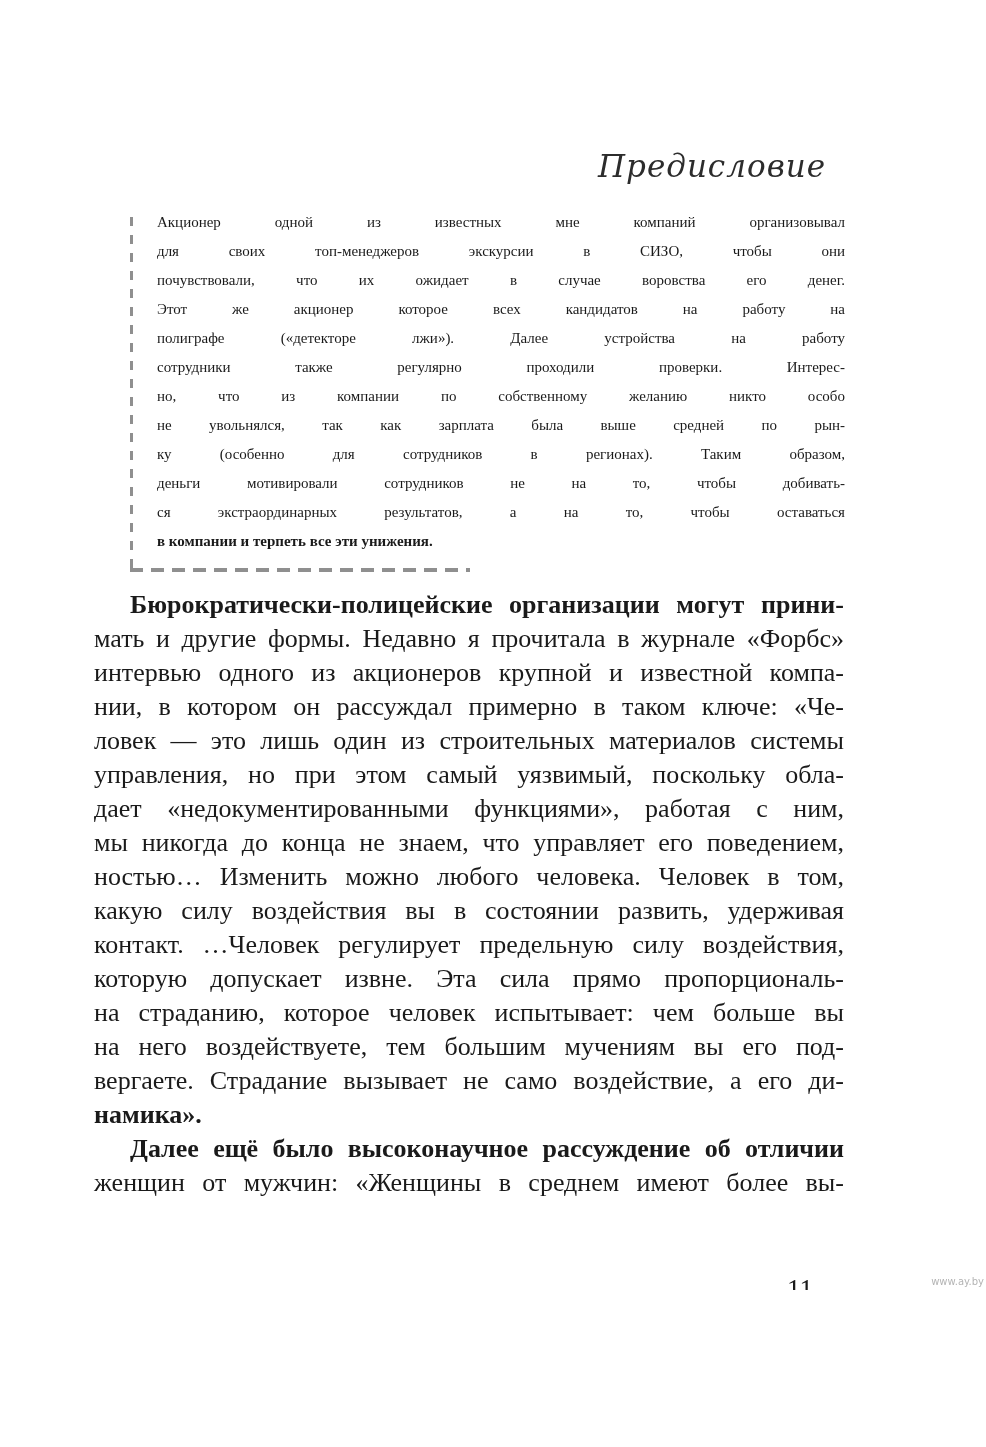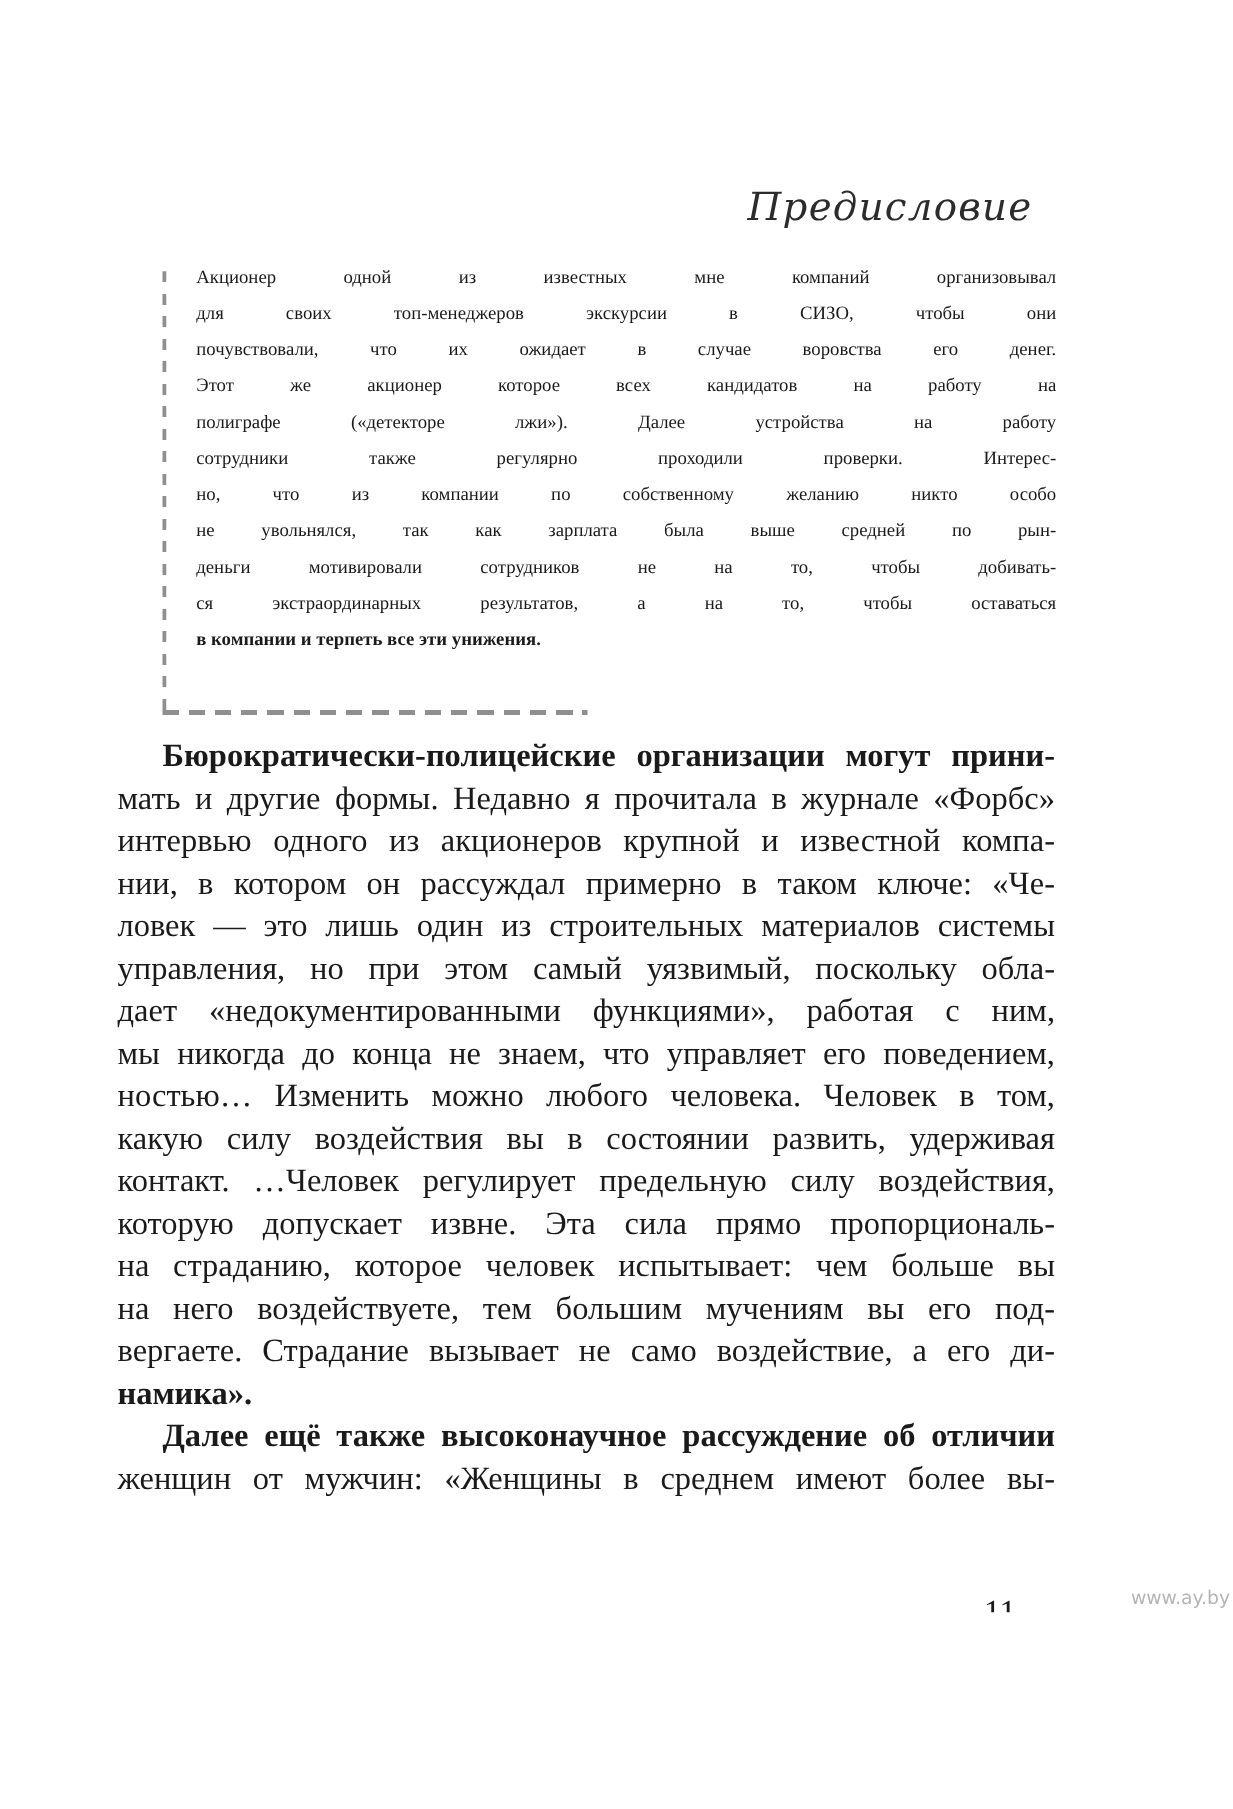--- a/index.html
+++ b/index.html
@@ -68,41 +68,42 @@
     top: 1262px;
     font-size: 27px;
     color: #1a1a1a;
     margin-top: 12px;
   }
   .watermark {
     position: absolute;
     right: 2px;
     bottom: 3px;
     font-family: "DejaVu Sans", sans-serif;
-    font-size: 15px;
+    font-size: 10px;
     color: #b4b4b4;
   }
 </style>
 </head>
 <body>
 
 <div class="page">
   <div class="chapter-header">Предисловие</div>
 
   <div class="quote-border-left"></div>
 
   <div class="quote-text">
       <div class="line">Акционер одной из известных мне компаний организовывал</div>
       <div class="line">для своих топ-менеджеров экскурсии в СИЗО, чтобы они</div>
       <div class="line">почувствовали, что их ожидает в случае воровства его денег.</div>
       <div class="line">Этот же акционер которое всех кандидатов на работу на</div>
       <div class="line">полиграфе («детекторе лжи»). Далее устройства на работу</div>
       <div class="line">сотрудники также регулярно проходили проверки. Интерес-</div>
       <div class="line">но, что из компании по собственному желанию никто особо</div>
       <div class="line">не увольнялся, так как зарплата была выше средней по рын-</div>
+      <div class="line">ку (особенно для сотрудников в регионах). Таким образом,</div>
       <div class="line">деньги мотивировали сотрудников не на то, чтобы добивать-</div>
       <div class="line">ся экстраординарных результатов, а на то, чтобы оставаться</div>
       <div class="line plain">в компании и терпеть все эти унижения.</div>
     </div>
 
   <div class="quote-border-bottom"></div>
 
   <div class="body-text">
       <div class="line indent">Бюрократически-полицейские организации могут прини-</div>
       <div class="line">мать и другие формы. Недавно я прочитала в журнале «Форбс»</div>
@@ -113,20 +114,20 @@
       <div class="line">дает «недокументированными функциями», работая с ним,</div>
       <div class="line">мы никогда до конца не знаем, что управляет его поведением,</div>
       <div class="line">ностью… Изменить можно любого человека. Человек в том,</div>
       <div class="line">какую силу воздействия вы в состоянии развить, удерживая</div>
       <div class="line">контакт. …Человек регулирует предельную силу воздействия,</div>
       <div class="line">которую допускает извне. Эта сила прямо пропорциональ-</div>
       <div class="line">на страданию, которое человек испытывает: чем больше вы</div>
       <div class="line">на него воздействуете, тем большим мучениям вы его под-</div>
       <div class="line">вергаете. Страдание вызывает не само воздействие, а его ди-</div>
       <div class="line plain">намика».</div>
-      <div class="line indent">Далее ещё также высоконаучное рассуждение об отличии</div>
+      <div class="line indent">Далее ещё было высоконаучное рассуждение об отличии</div>
       <div class="line">женщин от мужчин: «Женщины в среднем имеют более вы-</div>
     </div>
 
   <div class="page-number">11</div>
 
   <div class="watermark">www.ay.by</div>
 </div>
 
 </body></html>

